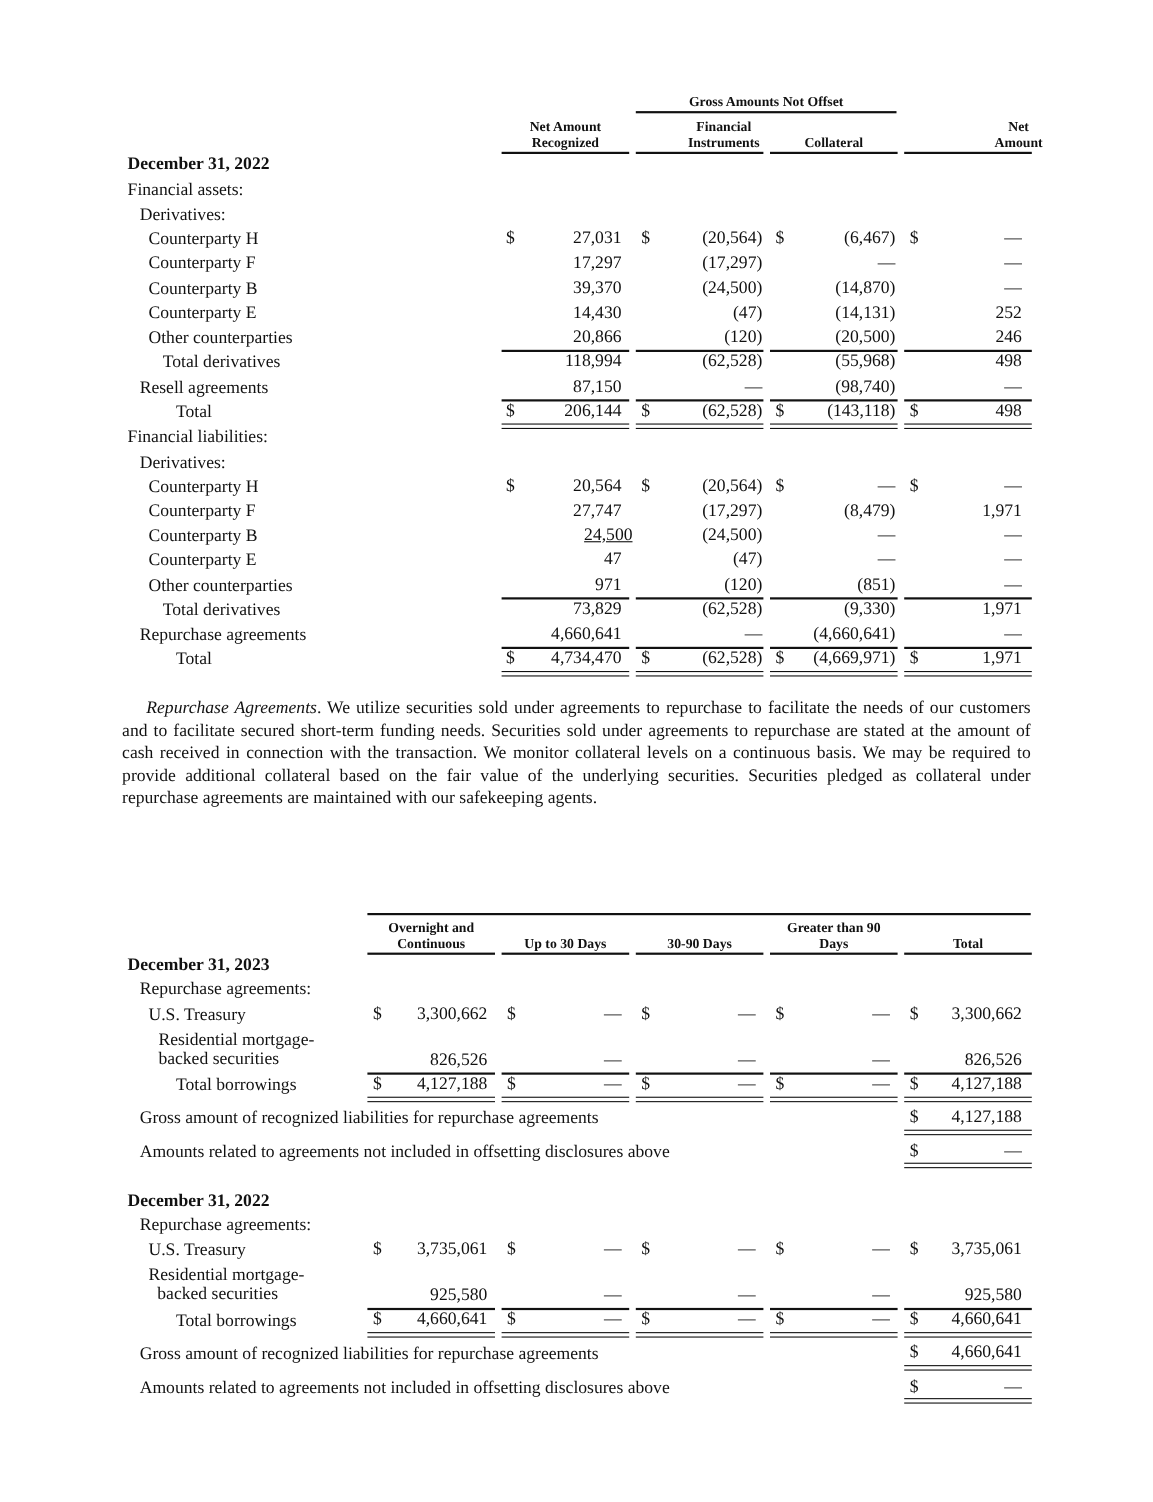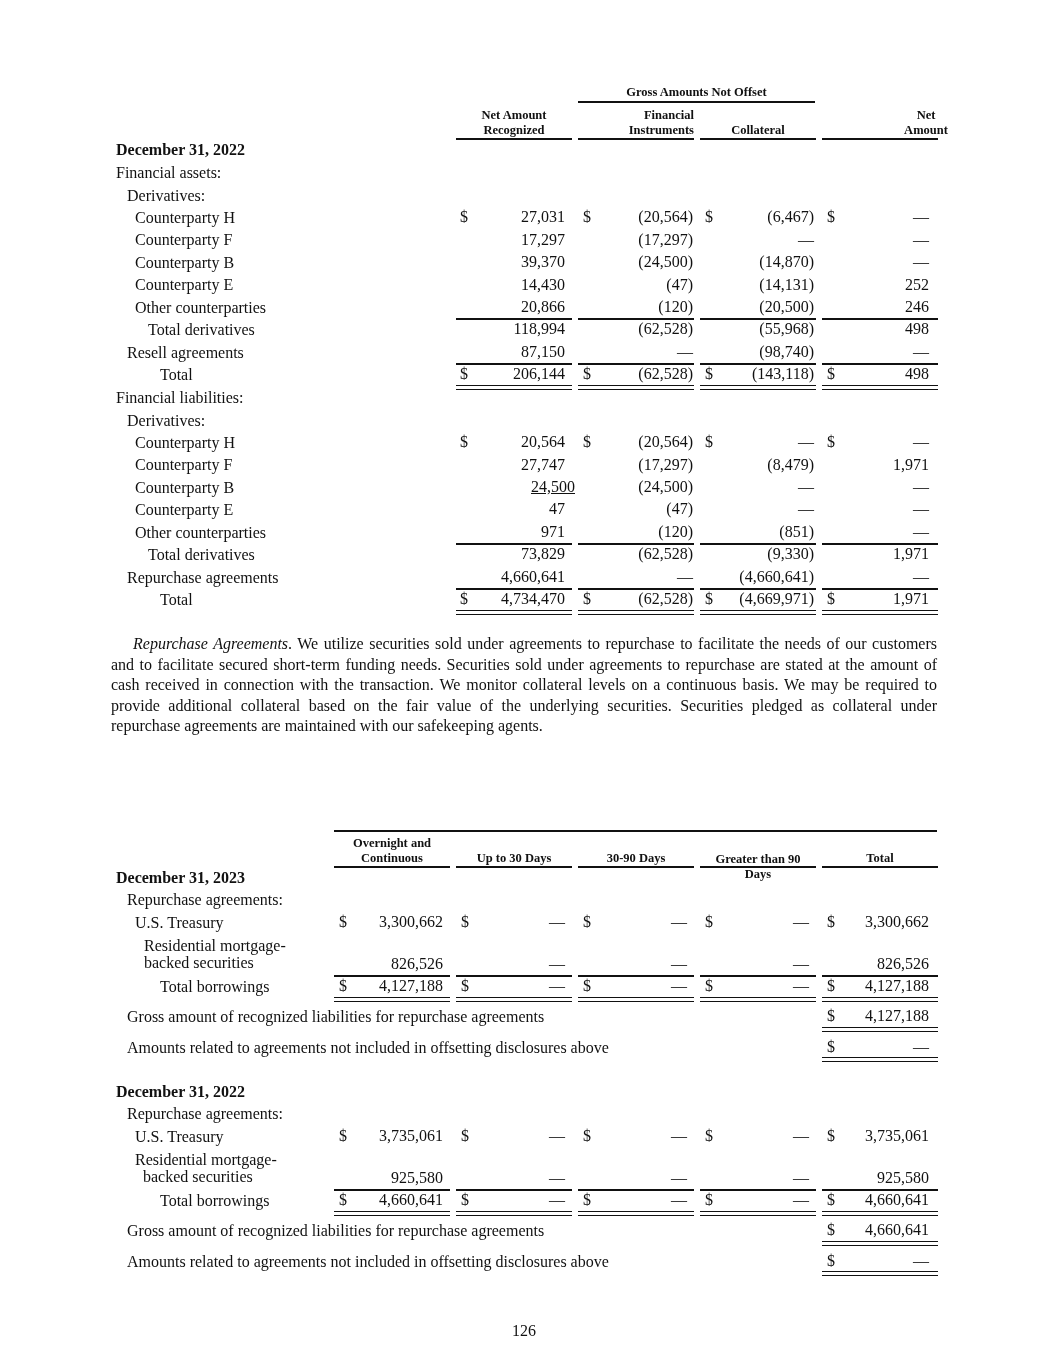--- a/index.html
+++ b/index.html
@@ -23,21 +23,21 @@
 
 <div class="page">
 
   <div class="hdr" style="left:578px;width:237px;top:85px;">Gross Amounts Not Offset</div>
   <div class="line" style="left:578px;width:237px;top:101px;"></div>
 
   <div class="hdr" style="left:456px;width:116px;top:108px;">
     <div>Net Amount</div>
     <div>Recognized</div>
   </div>
-  <div class="hdr" style="left:578px;width:116px;top:108px;text-align:right;">
+  <div class="hdr" style="left:600px;width:116px;top:108px;">
     <div>Financial</div>
     <div>Instruments</div>
   </div>
   <div class="hdr" style="left:700px;width:116px;top:123px;">
     <div>Collateral</div>
   </div>
   <div class="hdr" style="left:868px;width:116px;top:108px;">
     <div>Net</div>
     <div>Amount</div>
   </div>
@@ -204,21 +204,21 @@
   <div class="hdr" style="left:334px;width:116px;top:836px;">
     <div>Overnight and</div>
     <div>Continuous</div>
   </div>
   <div class="hdr" style="left:456px;width:116px;top:851px;">
     <div>Up to 30 Days</div>
   </div>
   <div class="hdr" style="left:578px;width:116px;top:851px;">
     <div>30-90 Days</div>
   </div>
-  <div class="hdr" style="left:700px;width:116px;top:836px;margin-top:16px;">
+  <div class="hdr" style="left:700px;width:116px;top:836px;">
     <div>Greater than 90</div>
     <div>Days</div>
   </div>
   <div class="hdr" style="left:822px;width:116px;top:851px;">
     <div>Total</div>
   </div>
   <div class="line" style="left:334px;width:116px;top:866px;"></div>
   <div class="line" style="left:456px;width:116px;top:866px;"></div>
   <div class="line" style="left:578px;width:116px;top:866px;"></div>
   <div class="line" style="left:700px;width:116px;top:866px;"></div>
@@ -335,14 +335,13 @@
   <div class="t" style="left:127px;top:1222px;">Gross amount of recognized liabilities for repurchase agreements</div>
   <div class="dol" style="left:827px;top:1221px;">$</div>
   <div class="num" style="right:119px;top:1221px;">4,660,641</div>
   <div class="dline" style="left:822px;width:116px;top:1241px;"></div>
 
   <div class="t" style="left:127px;top:1253px;">Amounts related to agreements not included in offsetting disclosures above</div>
   <div class="dol" style="left:827px;top:1252px;">$</div>
   <div class="num" style="right:119px;top:1252px;">—</div>
   <div class="dline" style="left:822px;width:116px;top:1271px;"></div>
 
-  <div class="pageno">126</div>
 </div>
 
 </body></html>

